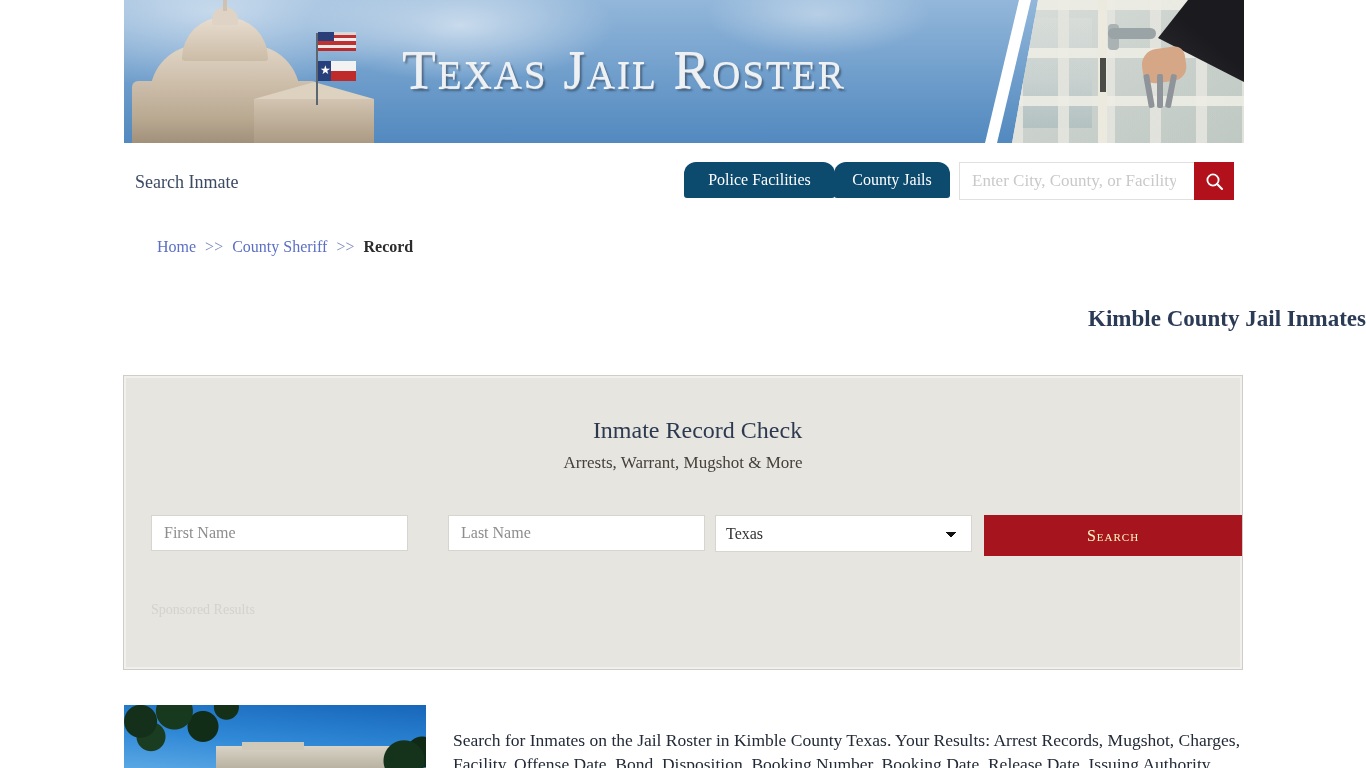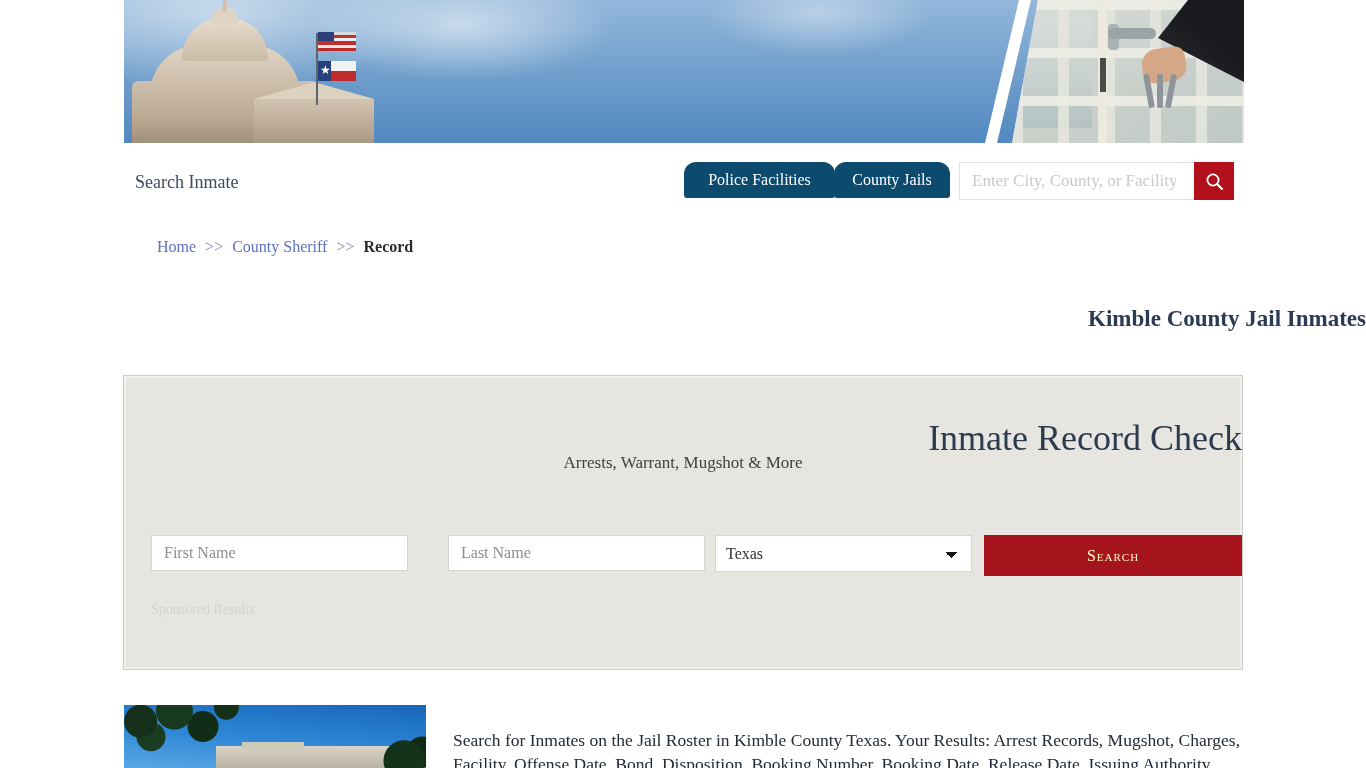--- a/index.html
+++ b/index.html
@@ -212,31 +212,31 @@
   
   .panel {
     position: absolute; left: 123px; top: 375px;
     width: 1120px; height: 295px;
     background: #e7e5e0;
     border: 1px solid #cfcdc8;
     box-shadow: inset 0 0 0 2px #f1f0ec;
   }
   .panel-title {
     position: absolute; left: 0; right: 0; top: 41px;
-    text-align: right; font-size: 36px; color: #2c3a50;
+    text-align: center; font-size: 24px; color: #2c3a50;
     font-family: "Liberation Serif", serif;
     padding-left: 29px;
   }
   .panel-sub {
     position: absolute; left: 0; right: 0; top: 77px;
     text-align: center; font-size: 17px; color: #45403a;
     font-family: "Liberation Serif", serif;
   }
   .form-row {
-    position: absolute; left: 27px; top: 139px; width: 1065px; height: 39px; margin-top: 20px;
+    position: absolute; left: 27px; top: 139px; width: 1065px; height: 39px;
   }
   .fld {
     position: absolute; top: 0; height: 36px;
     border: 1px solid #d7d5d0; background: #fff;
     font-size: 16px; color: #555;
     font-family: "Liberation Serif", serif;
     padding: 0 12px; outline: none;
   }
   .fld::placeholder { color: #8d8d8d; }
   .fld.first { left: 0; width: 257px; }
@@ -336,20 +336,21 @@
       <div class="arm"></div>
       <div class="hand"></div>
       <div class="keys">
         <div class="key"></div>
           <div class="key"></div>
           <div class="key"></div>
       </div>
     </div>
     <div class="banner-diag"></div>
 
+    <div class="banner-title">Texas Jail Roster</div>
   </div>
 
   <div class="navbar">
     <div class="brand">Search Inmate</div>
 
     <div class="tabs">
       <div class="tab t1">Police Facilities</div>
       <div class="tab t2">County Jails</div>
     </div>
 

